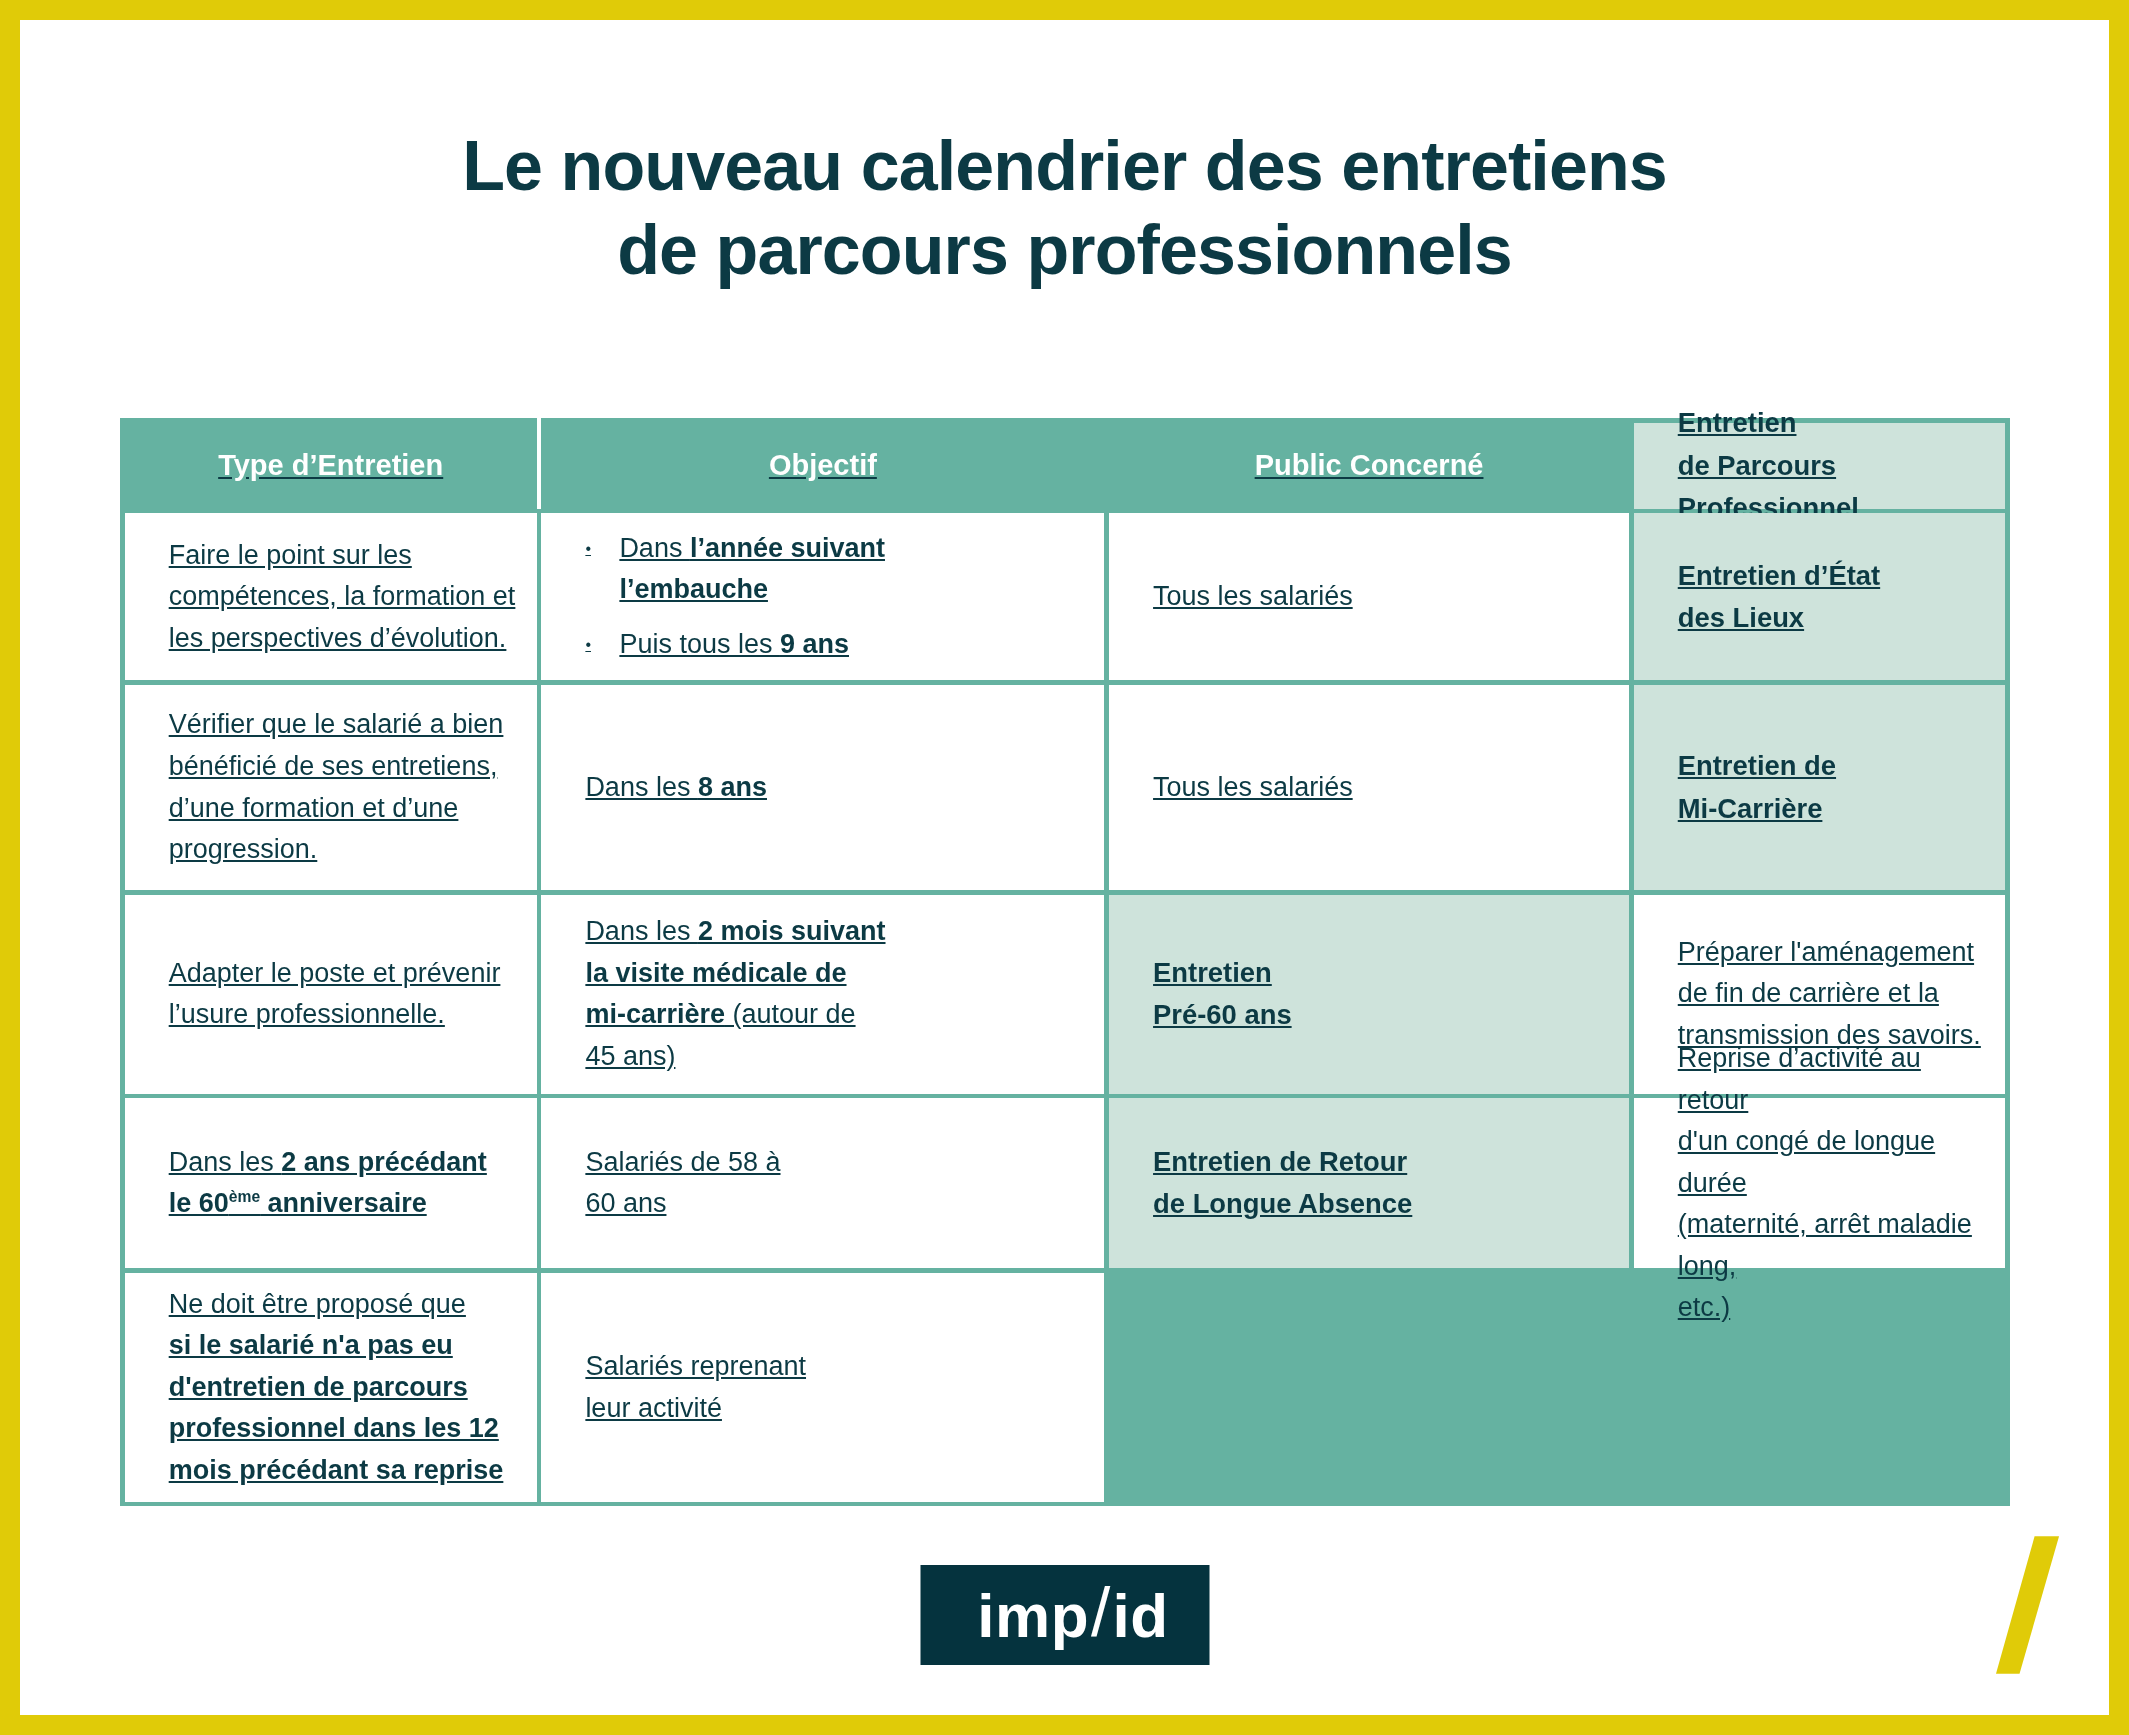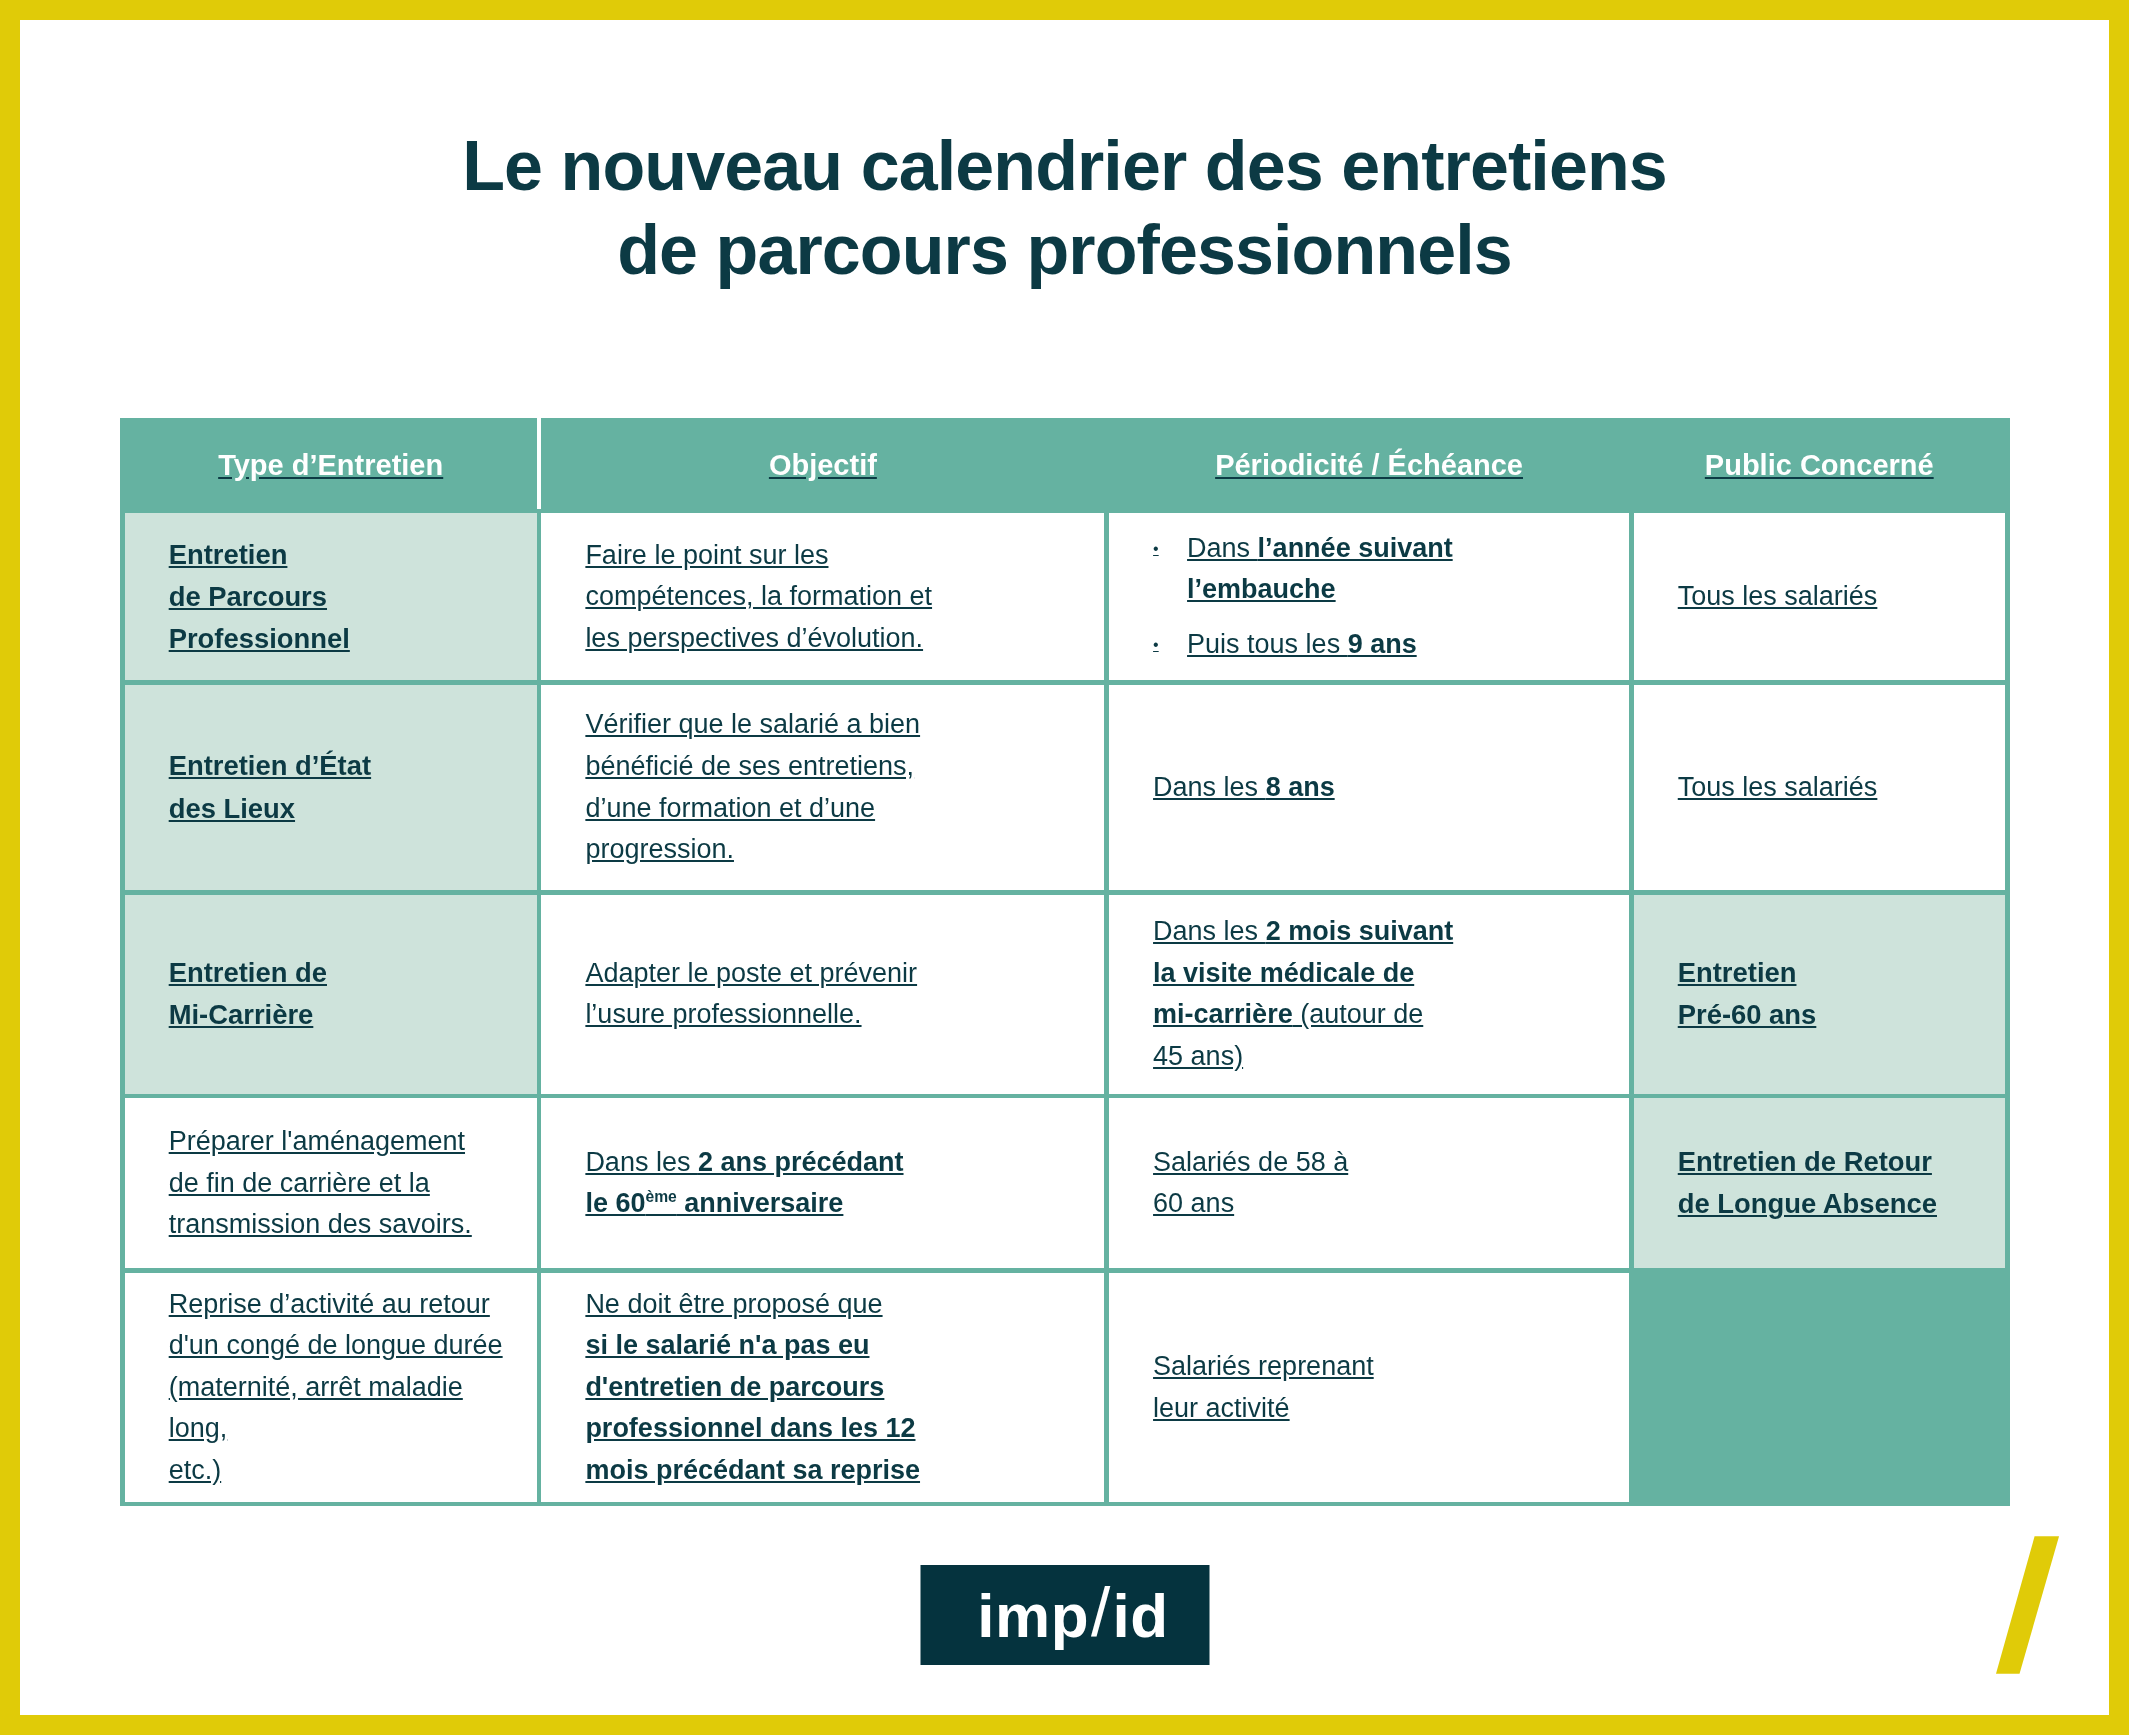--- a/index.html
+++ b/index.html
@@ -79,21 +79,20 @@
 <body>
 
 <div class="page">
 
   <h1 class="title"><span>Le nouveau calendrier des entretiens</span><br><span>de parcours professionnels</span></h1>
 
   <div class="table">
 
     <div class="th th-type">Type d’Entretien</div>
     <div class="th">Objectif</div>
-    <div class="th">Périodicité / Échéance</div>
     <div class="th">Public Concerné</div>
 
     <div class="td td-type">
         <div class="cell-text">Entretien
 de Parcours
 Professionnel</div>
       </div>
     <div class="td">
         <div class="cell-text">Faire le point sur les
 compétences, la formation et

